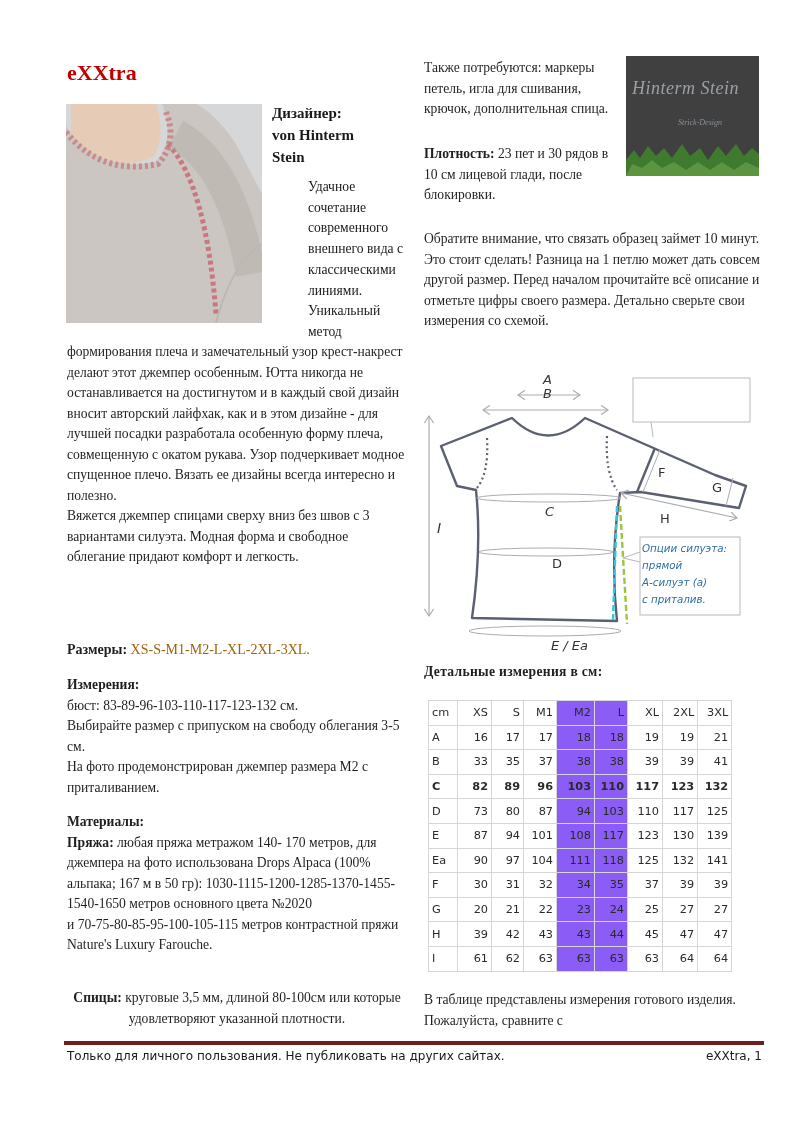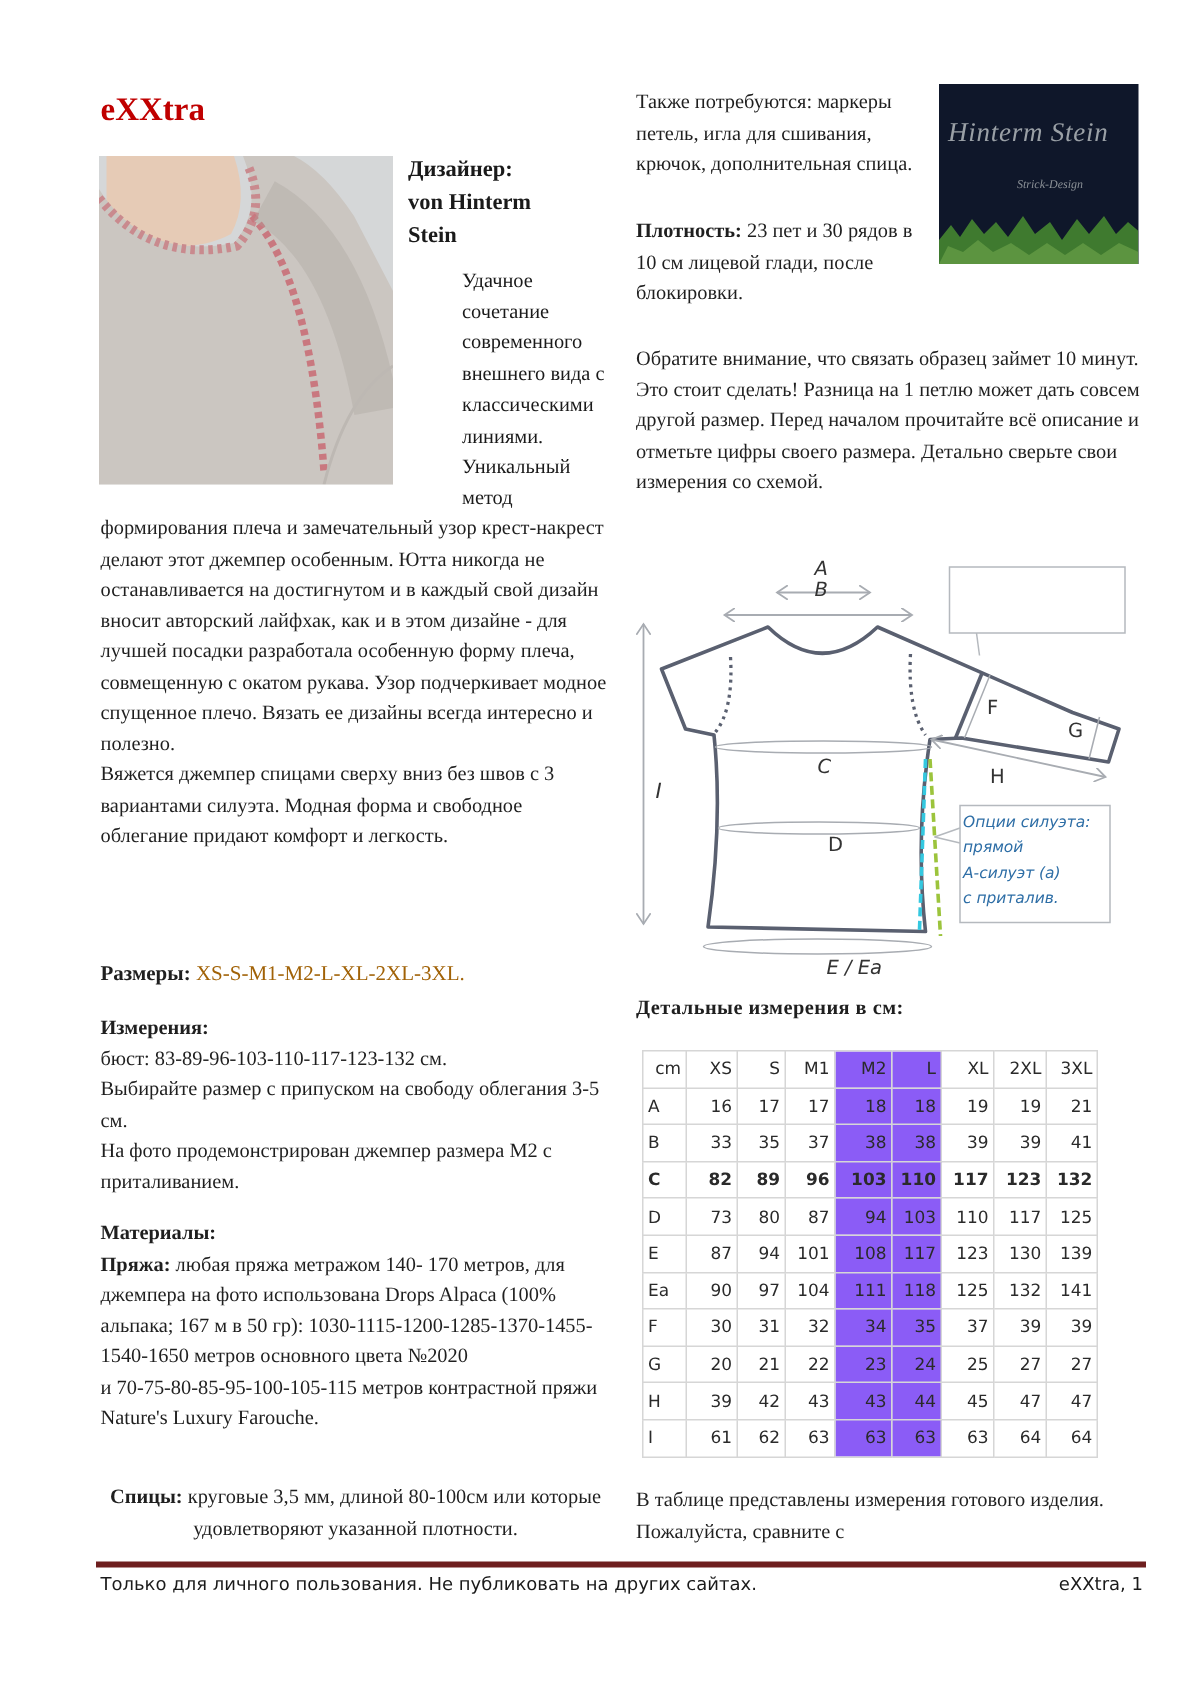--- a/index.html
+++ b/index.html
@@ -23,32 +23,32 @@
   .intro-full { top: 342px; }
   .sizes { top: 640px; font-size: 14px; }
   .measure { top: 675px; }
   .materials { top: 812px; }
   .needles { top: 988px; text-align: center; }
 
   .col-right { position: absolute; left: 424px; }
   .also { top: 58px; width: 200px; }
   .gauge { top: 144px; width: 200px; }
   .note { top: 229px; width: 360px; }
-  .logo { position: absolute; left: 626px; top: 56px; width: 133px; height: 120px; background: #0f172a; overflow: hidden; }
+  .logo { position: absolute; left: 626px; top: 56px; width: 133px; height: 120px; background: #404040; overflow: hidden; }
   .logo .script { position: absolute; left: 6px; top: 22px; font-family: "Liberation Serif", serif; font-style: italic; font-size: 18px; color: #9aa0a6; letter-spacing: 0.5px; }
   .logo .sub { position: absolute; left: 52px; top: 62px; font-family: "Liberation Serif", serif; font-style: italic; font-size: 8px; color: #8a9096; }
 
   .diagram { position: absolute; left: 415px; top: 368px; width: 370px; height: 290px; }
 
   .table-title { top: 662px; font-weight: bold; font-size: 13.6px; letter-spacing: 0.3px; }
   .size-table { position: absolute; left: 428px; top: 700px; border-collapse: collapse; font-family: "DejaVu Sans", sans-serif; font-size: 11.3px; color: #2a2a2a; }
   .size-table td { border: 1px solid #d6d6d6; height: 24.6px; padding: 0 3px; text-align: right; }
   .size-table td:first-child { text-align: left; width: 29px; }
   .size-table tr.hdr td { text-align: right; }
-  .size-table tr.hdr td:first-child { text-align: right; }
+  .size-table tr.hdr td:first-child { text-align: left; }
   .size-table td.hl { background: #8b5cf6; }
   .size-table tr.strong td { font-weight: bold; }
   .size-table td.w1 { width: 34px; } .size-table td.w2 { width: 32px; } .size-table td.w3 { width: 33px; }
   .size-table td.w4 { width: 38px; } .size-table td.w5 { width: 33px; } .size-table td.w6 { width: 35px; }
   .size-table td.w7 { width: 34px; padding-left: 10px; } .size-table td.w8 { width: 34px; }
 
   .after-table { top: 990px; width: 360px; }
 
   .footer-rule { position: absolute; left: 64px; top: 1041px; width: 700px; height: 4px; background: #6e1f1f; }
   .footer-left { position: absolute; left: 67px; top: 1049px; font-family: "DejaVu Sans", sans-serif; font-size: 12px; color: #1a1a1a; }

